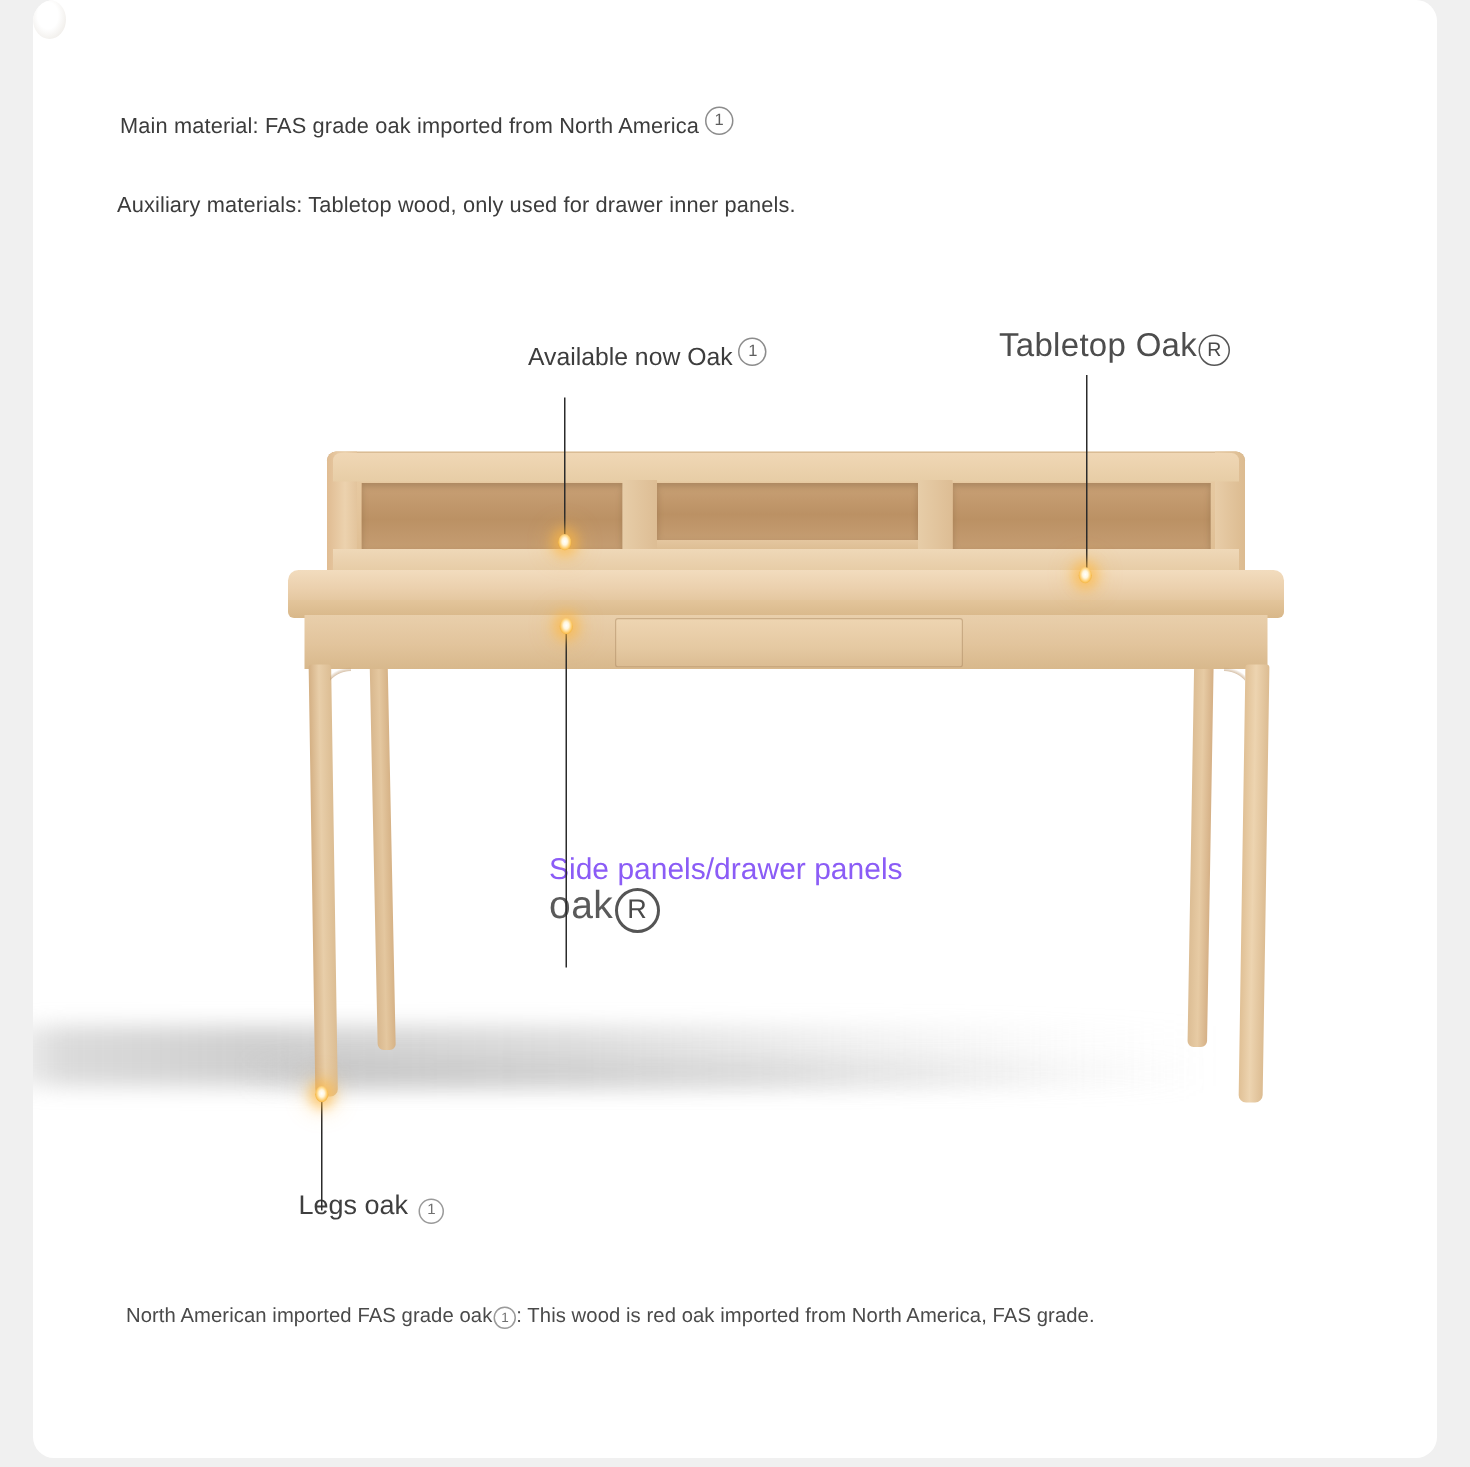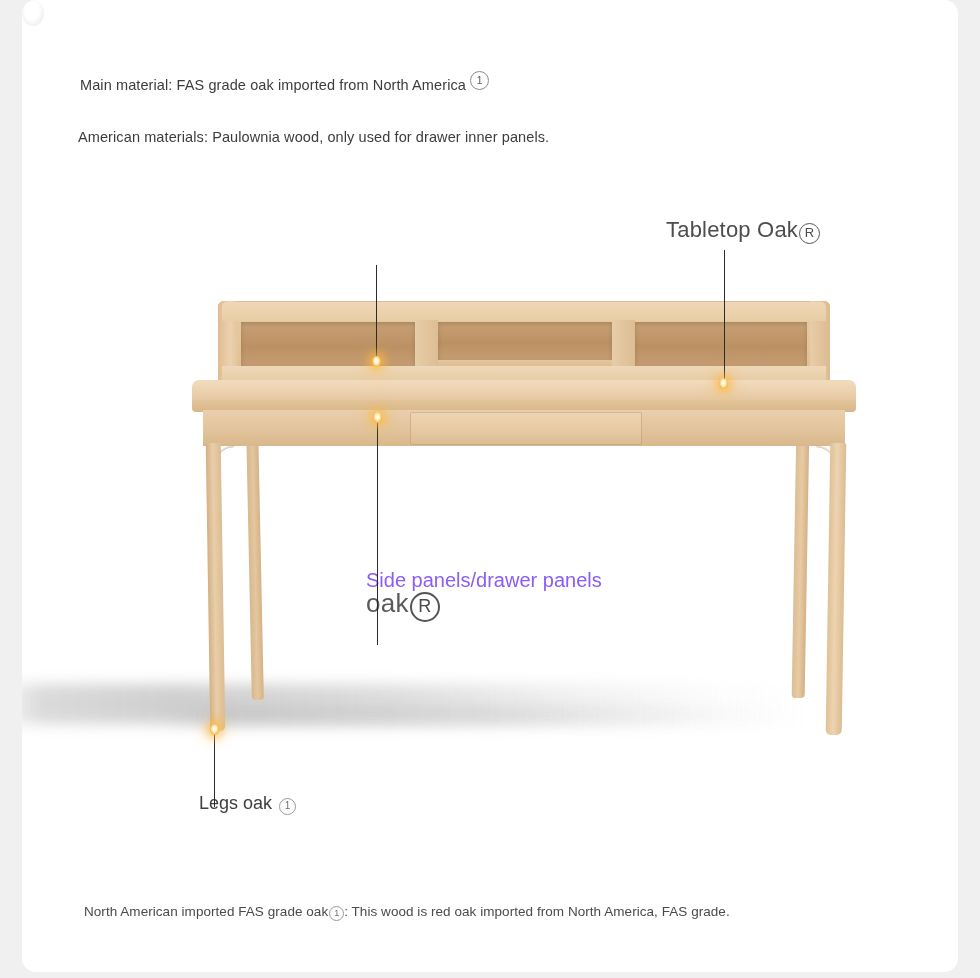--- a/index.html
+++ b/index.html
@@ -130,21 +130,21 @@
   #label-legs {
     left: 177px;
     top: 793px;
     font-size: 18px;
     color: #3f3f3f;
   }
 
   
   #footnote {
     left: 62px;
-    top: 904px;
+    top: 869px;
     font-size: 13.5px;
     color: #4a4a4a;
     letter-spacing: 0.05px;
   }
 
   
   #photo {
     position: absolute;
     left: 0px;
     top: 250px;
@@ -322,21 +322,21 @@
   #marker-legs      { left: 188px; top: 724px; }
 </style>
 </head>
 <body>
 
 <div id="page">
   <div id="card">
 
     <div class="txt" id="main-material"><span>Main material: FAS grade oak imported from North America</span><span class="circnum big">1</span></div>
 
-    <div class="txt" id="aux-material">American materials: Paulownia wood, only used for drawer inner panels.</div>
+    <div class="txt" id="aux-material">Auxiliary materials: Tabletop wood, only used for drawer inner panels.</div>
 
     <div id="photo">
 
       <div class="floor-shadow"></div>
       <div class="floor-shadow2"></div>
 
       <div class="wood leg" id="leg-bl"></div>
       <div class="wood leg" id="leg-br"></div>
 
       <div class="wood" id="hutch-outer"></div>
@@ -367,20 +367,21 @@
     <div class="leader" id="leader-available"></div>
     <div class="leader" id="leader-tabletop"></div>
     <div class="leader" id="leader-side"></div>
     <div class="leader" id="leader-legs"></div>
 
     <div class="marker" id="marker-available"></div>
     <div class="marker" id="marker-tabletop"></div>
     <div class="marker" id="marker-side"></div>
     <div class="marker" id="marker-legs"></div>
 
+    <div class="txt" id="label-available"><span>Available now Oak</span><span class="circnum big">1</span></div>
 
     <div class="txt" id="label-tabletop"><span>Tabletop Oak</span><span class="circR r1">R</span></div>
 
     <div class="txt" id="label-sidepanels">Side panels/drawer panels</div>
     <div class="txt" id="label-oak"><span>oak</span><span class="circR r2">R</span></div>
 
     <div class="txt" id="label-legs"><span>Legs oak</span><span class="circnum sep">1</span></div>
 
     <div class="txt" id="footnote"><span>North American imported FAS grade oak</span><span class="circnum inline">1</span><span>: This wood is red oak imported from North America, FAS grade.</span></div>
 

